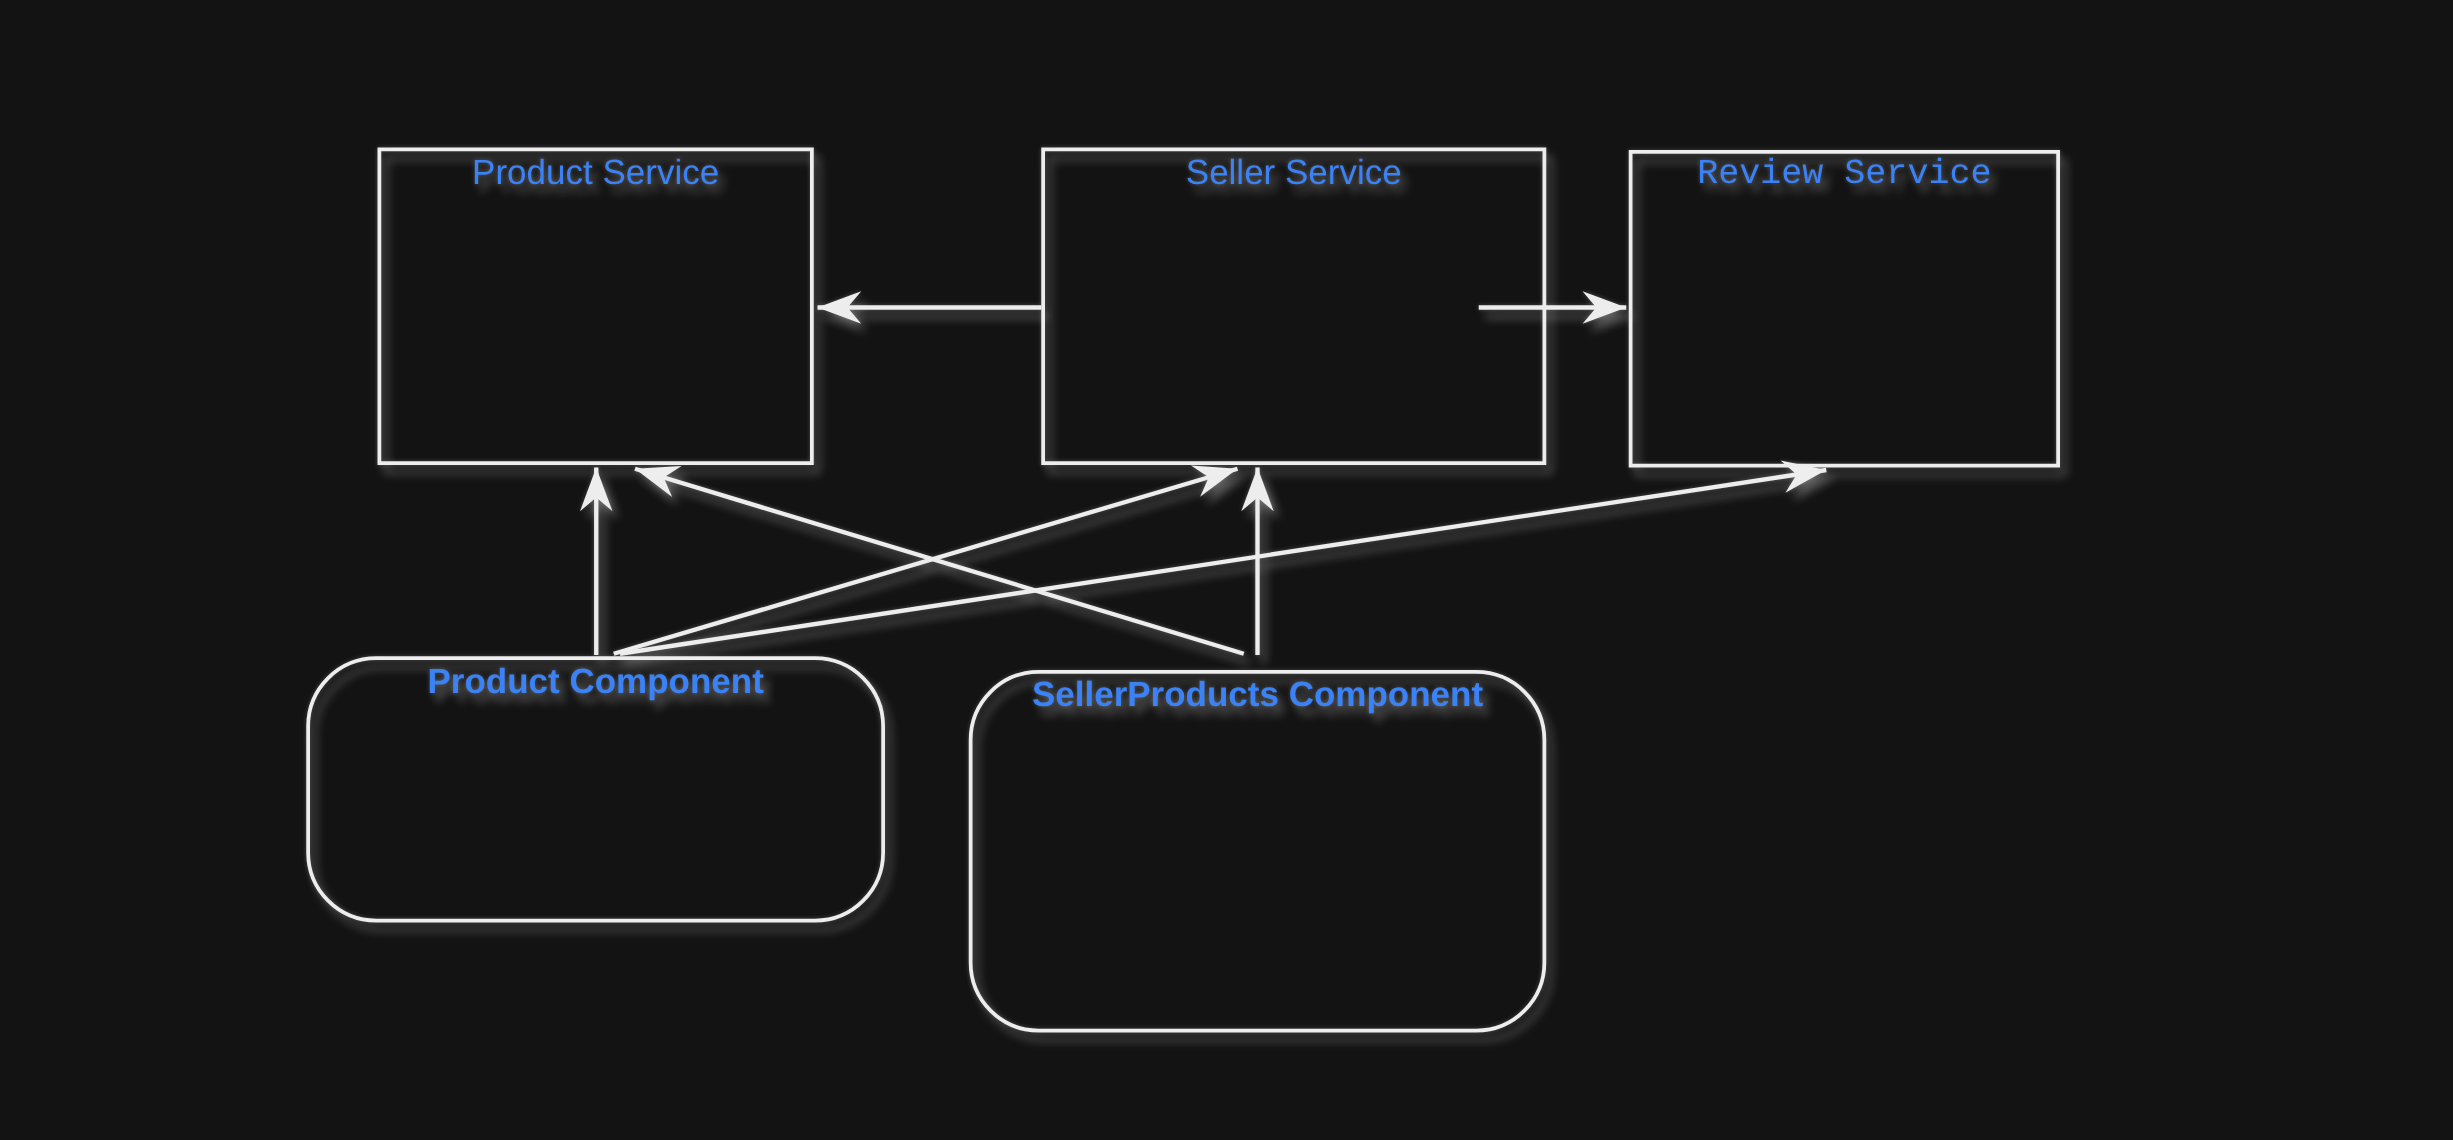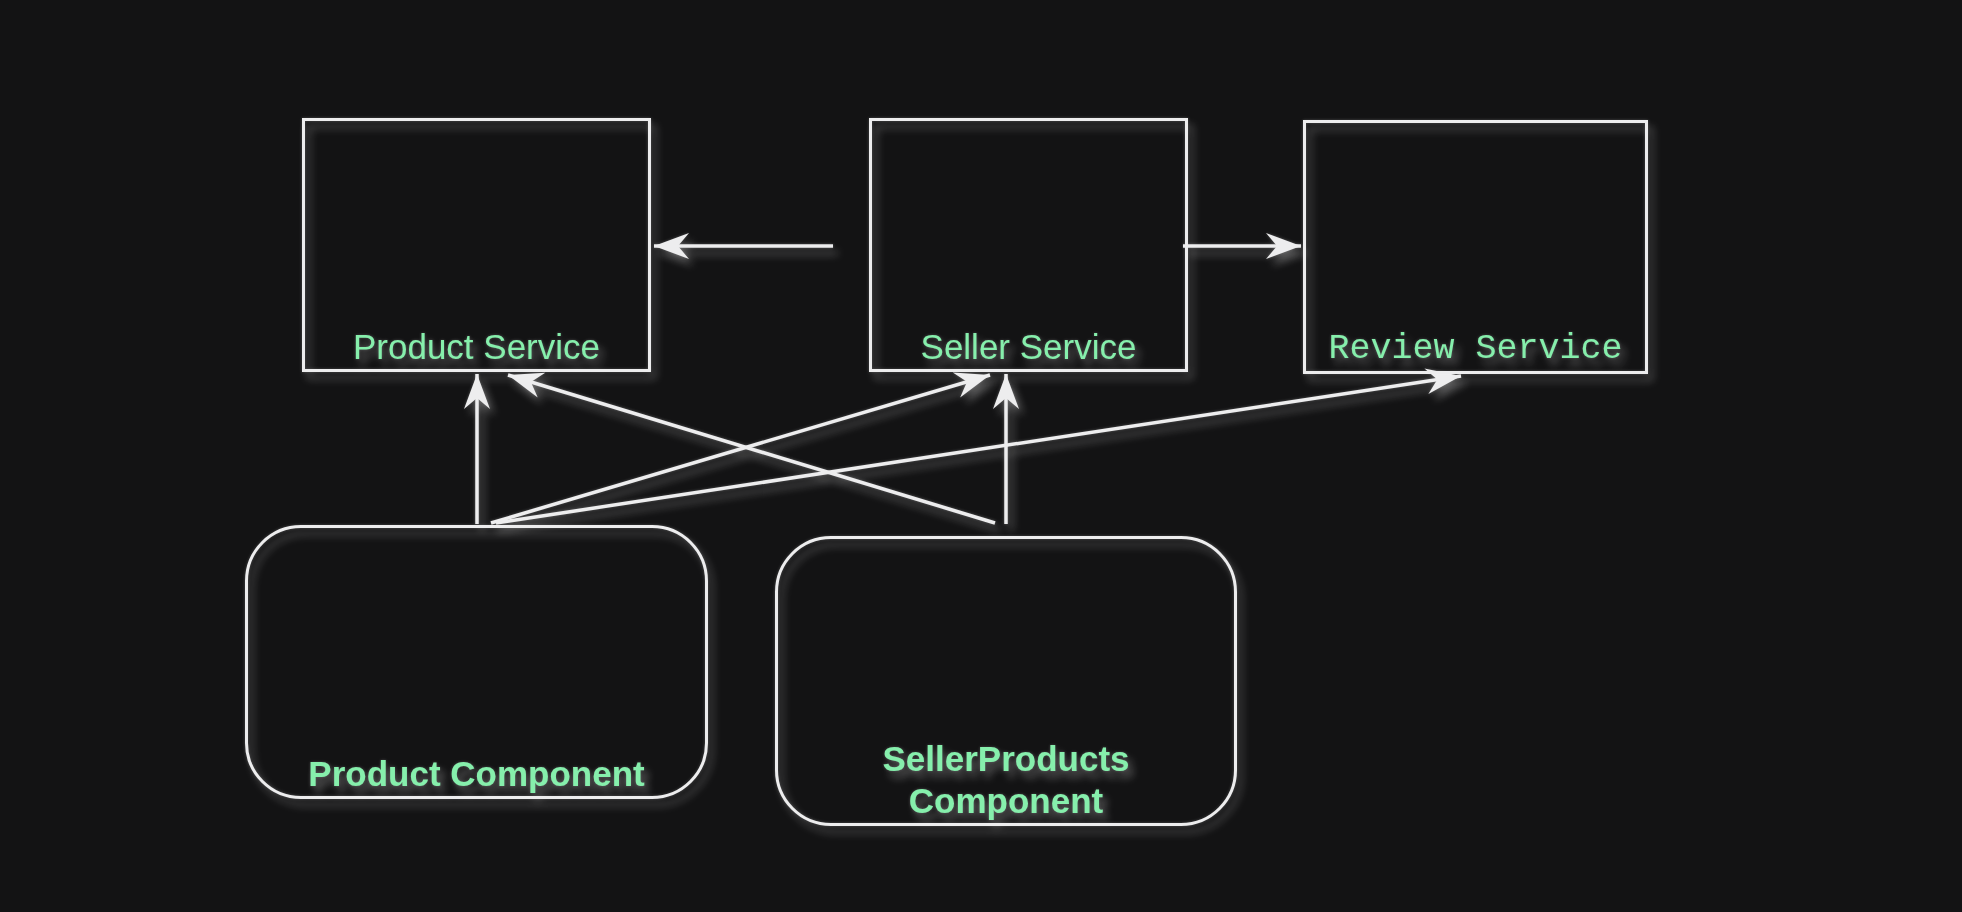--- a/index.html
+++ b/index.html
@@ -24,25 +24,25 @@
   svg.edges line {
     stroke: #ededee;
     stroke-width: 3.5;
   }
   .node {
     position: absolute;
     box-sizing: border-box;
     border: 3.5px solid #ededee;
     background: transparent;
     display: flex;
-    align-items: flex-end;
+    align-items: flex-start;
     justify-content: center;
     text-align: center;
-    color: #86efac;
-    font-size: 35px;
+    color: #3b82f6;
+    font-size: 28px;
     font-weight: 400;
     filter: drop-shadow(5px 7px 4px rgba(255,255,255,0.26)) drop-shadow(0 0 1.5px rgba(255,255,255,0.22));
   }
   .node.rounded {
     border-radius: 56px;
     font-weight: 700;
   }
   .node .label {
     display: inline-block;
     line-height: 1.22;
@@ -69,29 +69,29 @@
       <line x1="491" y1="523" x2="990" y2="375" marker-end="url(#arrowhead)"></line>
       <line x1="496" y1="523" x2="1461" y2="376" marker-end="url(#arrowhead)"></line>
       <line x1="1006" y1="524" x2="1006" y2="374" marker-end="url(#arrowhead)"></line>
       <line x1="995" y1="523" x2="508" y2="375" marker-end="url(#arrowhead)"></line>
     </svg>
 
   <div class="node" style="left: 302px; top: 118px; width: 349px; height: 254px;">
     <span class="label">Product Service</span>
   </div>
 
-  <div class="node" style="left: 869px; top: 118px; width: 319px; height: 254px;">
+  <div class="node" style="left: 833px; top: 118px; width: 404px; height: 254px;">
     <span class="label">Seller Service</span>
   </div>
 
   <div class="node" style="left: 1303px; top: 120px; width: 345px; height: 254px; font-family: Liberation Mono, monospace;">
     <span class="label">Review Service</span>
   </div>
 
-  <div class="node rounded" style="left: 245px; top: 525px; width: 463px; height: 274px;">
+  <div class="node rounded" style="left: 245px; top: 525px; width: 463px; height: 213px;">
     <span class="label">Product Component</span>
   </div>
 
   <div class="node rounded" style="left: 775px; top: 536px; width: 462px; height: 290px;">
     <span class="label">SellerProducts Component</span>
   </div>
 
 </div>
 
 </body></html>

